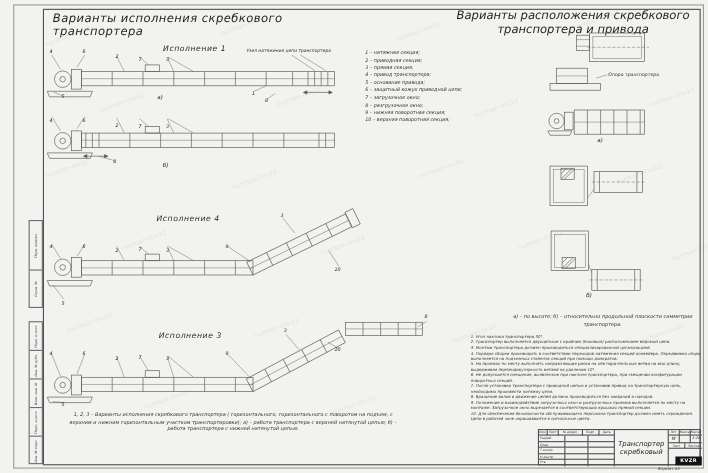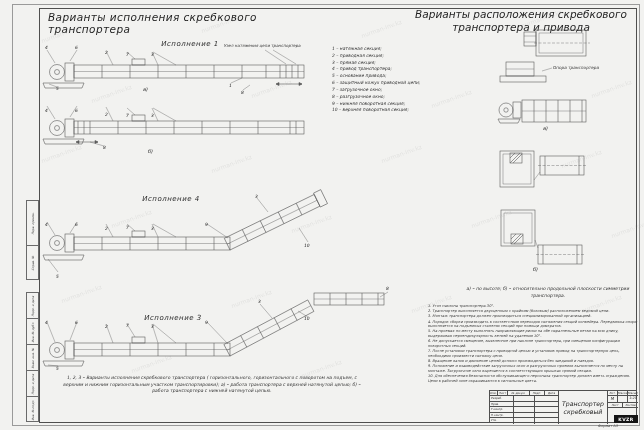--- a/index.html
+++ b/index.html
@@ -107,21 +107,21 @@
     <div class="mcell" style="height:26px">
         <span class="vlabel">Подп. и дата</span>
       </div>
     <div class="mcell" style="height:25px">
         <span class="vlabel">Инв. № подл.</span>
       </div>
   </div>
 
   <div class="title-l">Варианты исполнения скребкового транспортера</div>
 
-  <div class="vhead" style="left:145px;top:40px">Исполнение  1</div>
+  <div class="vhead" style="left:132px;top:40px">Исполнение  1</div>
   <div class="small-lbl" style="left:224px;top:43px;font-size:4px">Узел натяжения цепи транспортера</div>
 
   <svg style="left:40px;top:50px" width="280" height="48" viewBox="0 0 280 48">
     <circle cx="17" cy="22" r="7.5"></circle>
       <circle cx="17" cy="22" r="2.5"></circle>
     <rect x="25" y="13" width="9" height="18"></rect>
     <path d="M3 33 H44 L42 38 H5 Z"></path>
     <rect x="34" y="15" width="230" height="13"></rect>
     <line x1="34" y1="21.5" x2="264" y2="21.5" class="thin"></line>
     <line x1="62" y1="15" x2="62" y2="28"></line>
@@ -210,21 +210,21 @@
   <span class="callout" style="left:45px;top:222px">4</span>
   <span class="callout" style="left:75px;top:222px">6</span>
   <span class="callout" style="left:105px;top:226px">2</span>
   <span class="callout" style="left:126px;top:225px">7</span>
   <span class="callout" style="left:151px;top:226px">3</span>
   <span class="callout" style="left:205px;top:222px">9</span>
   <span class="callout" style="left:56px;top:274px">5</span>
   <span class="callout" style="left:255px;top:194px">3</span>
   <span class="callout" style="left:304px;top:243px">10</span>
 
-  <div class="vhead" style="left:128px;top:314px">Исполнение  3</div>
+  <div class="vhead" style="left:128px;top:301px">Исполнение  3</div>
 
   <svg style="left:40px;top:292px" width="370" height="96" viewBox="0 0 370 96">
     <circle cx="17" cy="58" r="7.5"></circle>
       <circle cx="17" cy="58" r="2.5"></circle>
     <rect x="25" y="49" width="9" height="18"></rect>
     <path d="M3 69 H44 L42 74 H5 Z"></path>
     <rect x="34" y="51" width="156" height="13"></rect>
     <line x1="34" y1="57.5" x2="190" y2="57.5" class="thin"></line>
     <line x1="62" y1="51" x2="62" y2="64"></line>
       <line x1="90" y1="51" x2="90" y2="64"></line>

